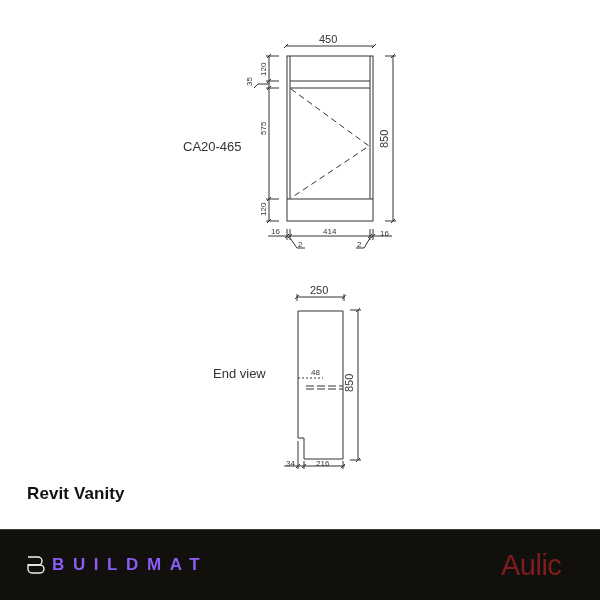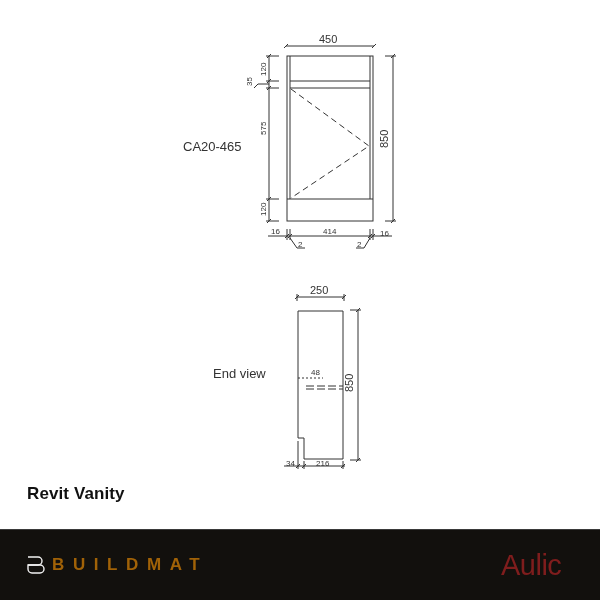--- a/index.html
+++ b/index.html
@@ -5,21 +5,21 @@
     html, body { margin: 0; padding: 0; background: #ffffff; }
     .page { position: relative; width: 600px; height: 600px; background: #ffffff; overflow: hidden; font-family: "Liberation Sans", sans-serif; }
     .drawing { position: absolute; left: 0; top: 0; width: 600px; height: 530px; }
     .drawing text { font-family: "Liberation Sans", sans-serif; fill: #333333; }
     .dim { font-size: 8px; }
     .dim-lg { font-size: 11px; }
     .label { font-size: 13px; fill: #444444; }
     .title { position: absolute; left: 27px; top: 484px; font-family: "Liberation Sans", sans-serif; font-weight: 700; font-size: 17px; color: #111111; letter-spacing: 0.1px; }
     .footer { position: absolute; left: 0; top: 529px; width: 600px; height: 71px; background: #12100d; border-top: 1px solid #3a3a3a; }
     .bm-logo { position: absolute; left: 27px; top: 556px; width: 18px; height: 18px; }
-    .bm-text { position: absolute; left: 52px; top: 555px; color: #a16207; font-family: "Liberation Sans", sans-serif; font-weight: 700; font-size: 17px; letter-spacing: 8.6px; }
+    .bm-text { position: absolute; left: 52px; top: 555px; color: #8b5cf6; font-family: "Liberation Sans", sans-serif; font-weight: 700; font-size: 17px; letter-spacing: 8.6px; }
     .aulic { position: absolute; left: 501px; top: 549px; color: #7f1d1d; font-family: "Liberation Sans", sans-serif; font-weight: 400; font-size: 29px; letter-spacing: -0.5px; }
   </style>
 </head>
 <body>
 
 <div class="page">
 
   <svg class="drawing" viewBox="0 0 600 530" xmlns="http://www.w3.org/2000/svg">
     <g stroke="#333333" stroke-width="1" fill="none">
 

